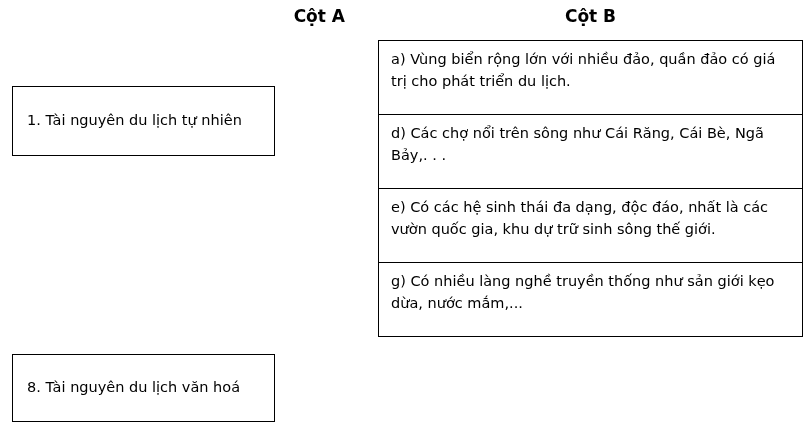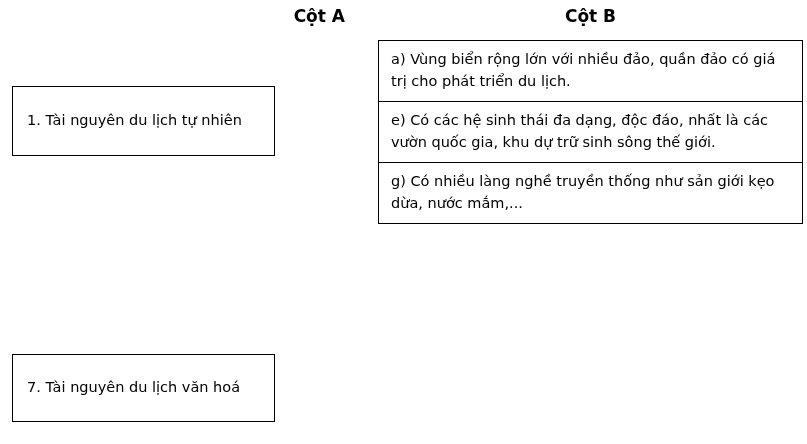--- a/index.html
+++ b/index.html
@@ -72,21 +72,21 @@
     left: 378px;
     top: 40px;
     width: 425px;
     box-sizing: border-box;
     border: 1.6px solid #000;
     background: #fff;
   }
   .colB-row {
     box-sizing: border-box;
     border-bottom: 1.6px solid #000;
-    padding: 7px 10px 8px 12px;
+    padding: 7px 10px 21px 12px;
     font-size: 14.5px;
     line-height: 1.55;
   }
   .colB-row:last-child {
     border-bottom: none;
   }
 </style>
 </head>
 <body>
 
@@ -94,26 +94,29 @@
 
   <div class="col-heading" id="heading-a">Cột A</div>
 
   <div class="col-heading" id="heading-b">Cột B</div>
 
   <div class="colA-box" id="colA-item-1">
     <span>1. Tài nguyên du lịch tự nhiên</span>
   </div>
 
   <div class="colA-box" id="colA-item-2">
-    <span>7. Tài nguyên du lịch văn hoá</span>
+    <span>8. Tài nguyên du lịch văn hoá</span>
   </div>
 
   <div class="colB-table">
     <div class="colB-row">
       <span>a) Vùng biển rộng lớn với nhiều đảo, quần đảo có giá trị cho phát triển du lịch.</span>
+    </div>
+    <div class="colB-row">
+      <span>d) Các chợ nổi trên sông như Cái Răng, Cái Bè, Ngã Bảy,. . .</span>
     </div>
     <div class="colB-row">
       <span>e) Có các hệ sinh thái đa dạng, độc đáo, nhất là các vườn quốc gia, khu dự trữ sinh sông thế giới.</span>
     </div>
     <div class="colB-row">
       <span>g) Có nhiều làng nghề truyền thống như sản giới kẹo dừa, nước mắm,...</span>
     </div>
   </div>
 
 </div>

